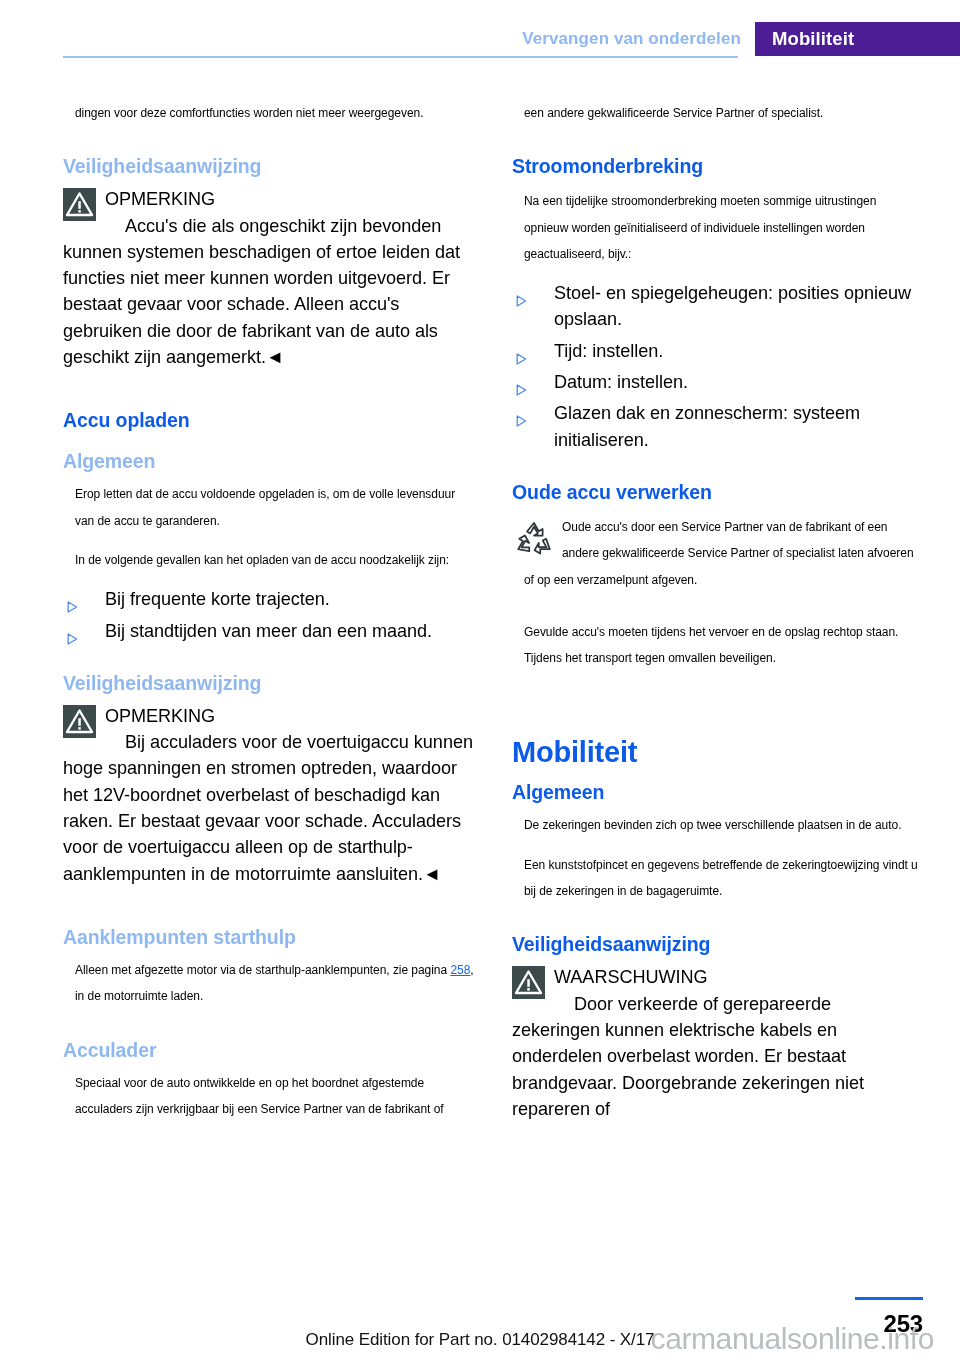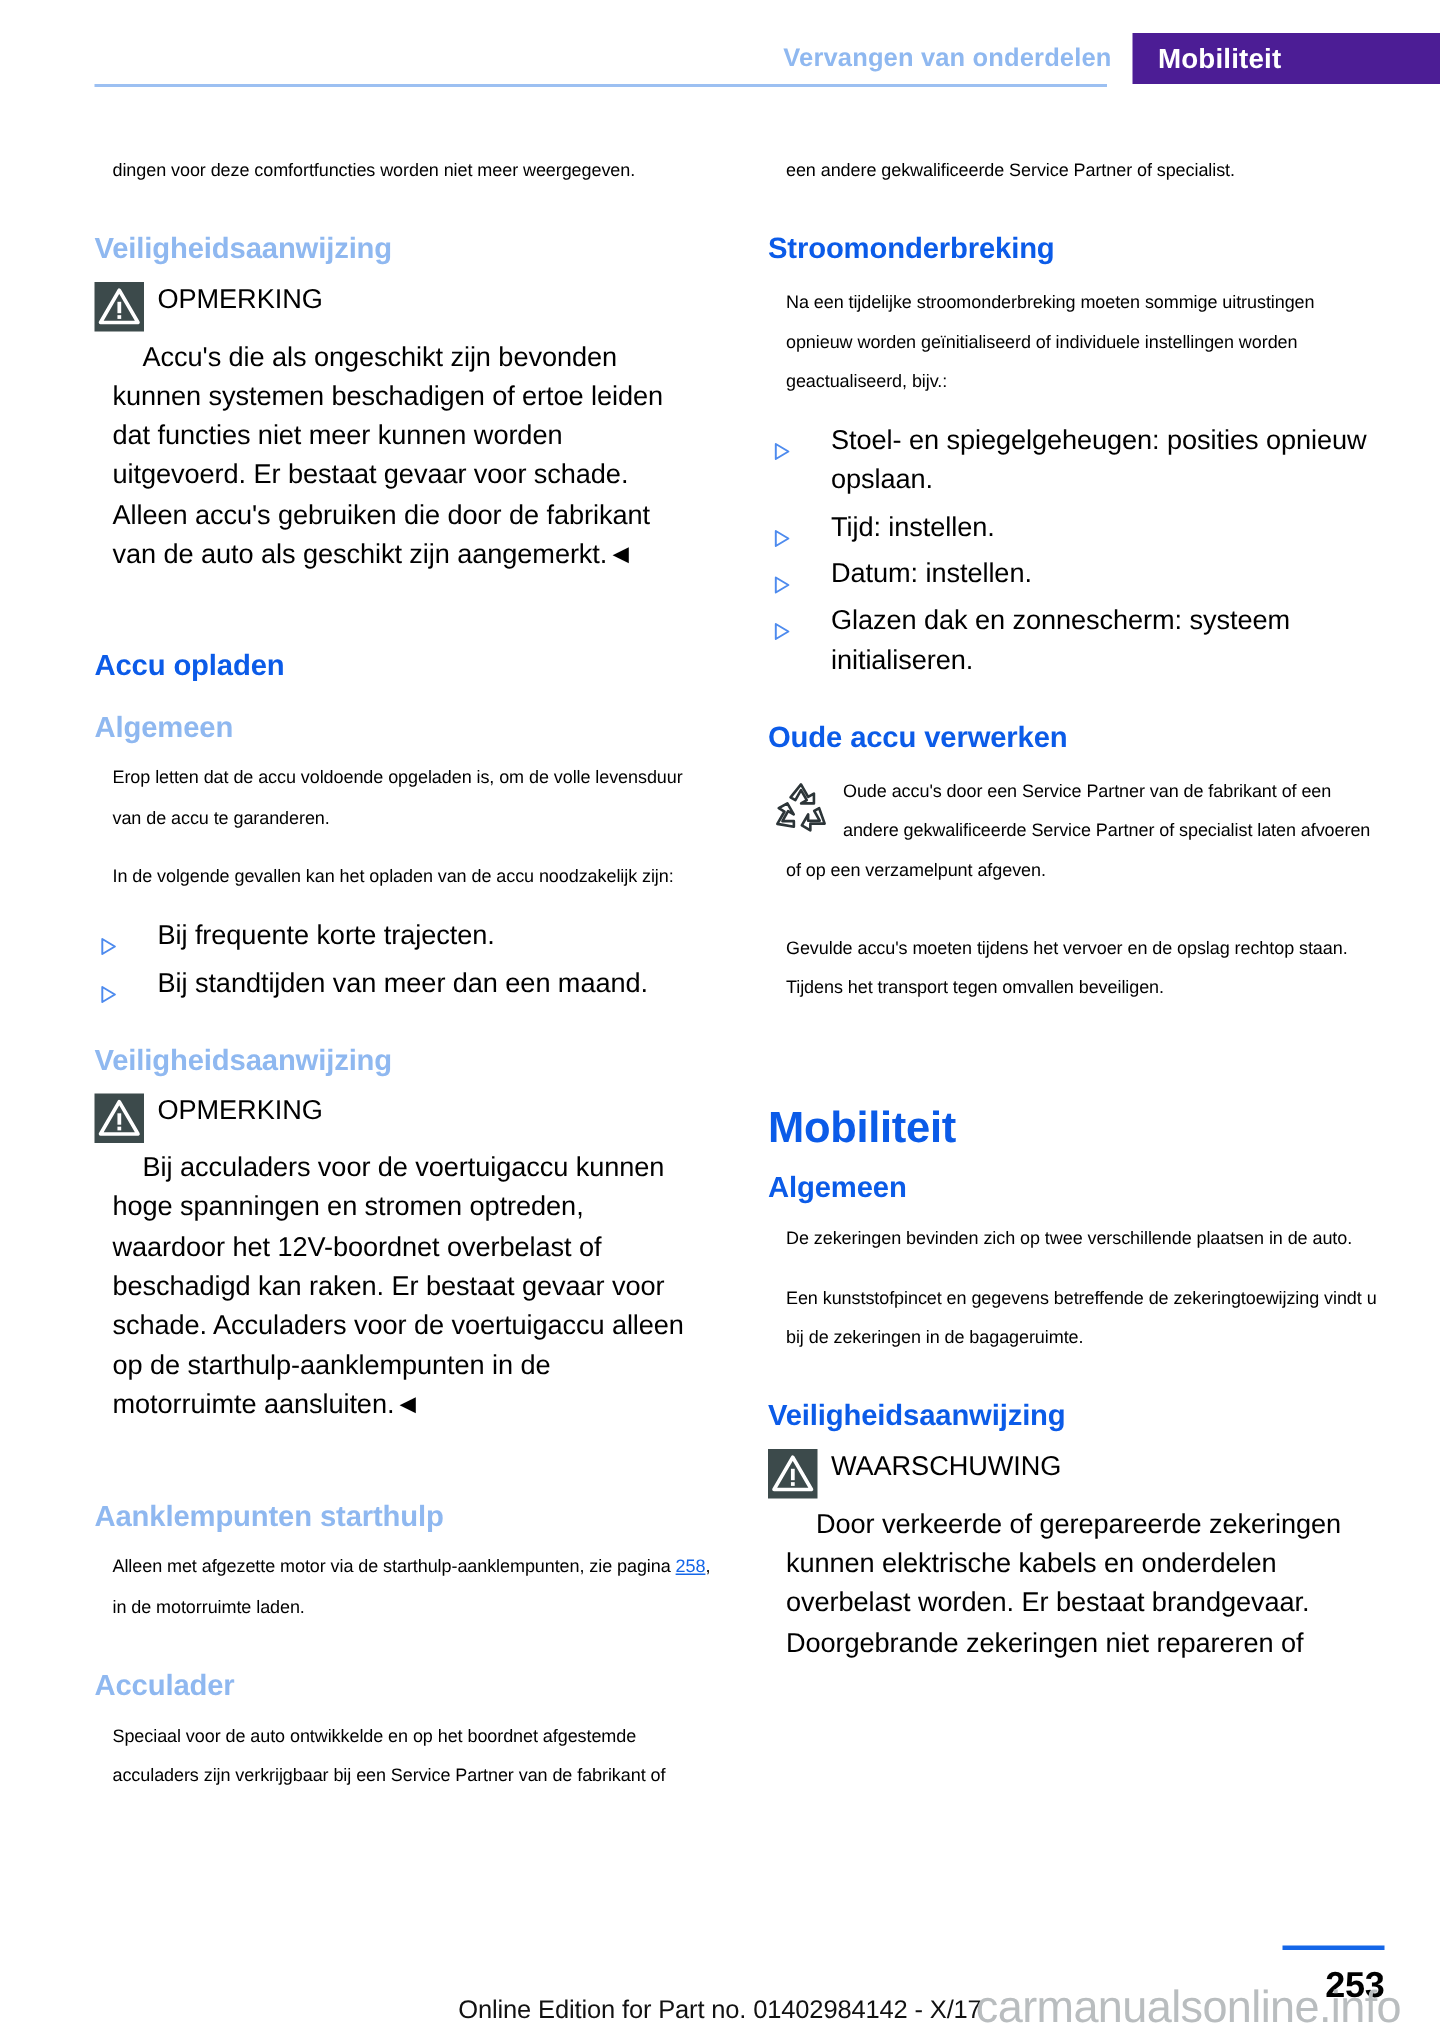--- a/index.html
+++ b/index.html
@@ -159,21 +159,21 @@
   .note-title {
     font-size: 18.1px;
     line-height: 26.3px;
     margin: 0;
     padding-left: 42px;
     letter-spacing: -0.05px;
   }
   .note-body {
     font-size: 18.1px;
     line-height: 26.3px;
-    margin: 12px;
+    margin: 0;
     letter-spacing: -0.05px;
   }
   .note-body .indent-run {
     display: inline-block;
     width: 20px;
   }
   .note-clear { clear: both; }
 
   
   .recycle-block {

